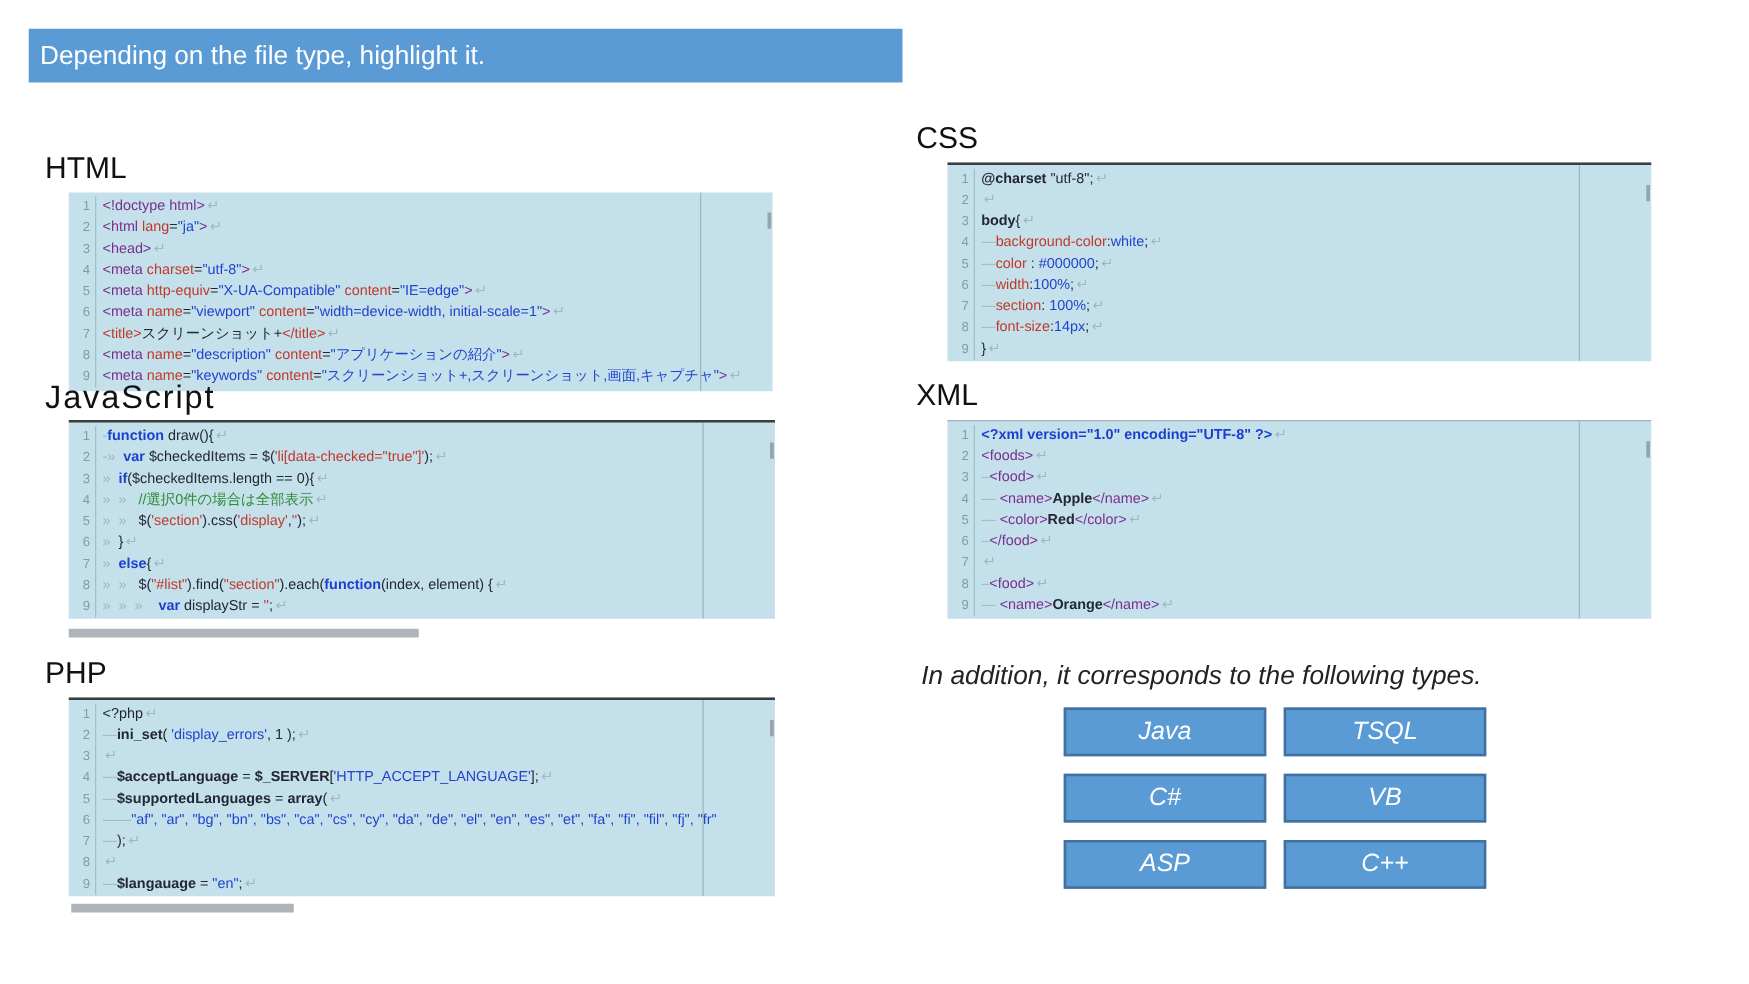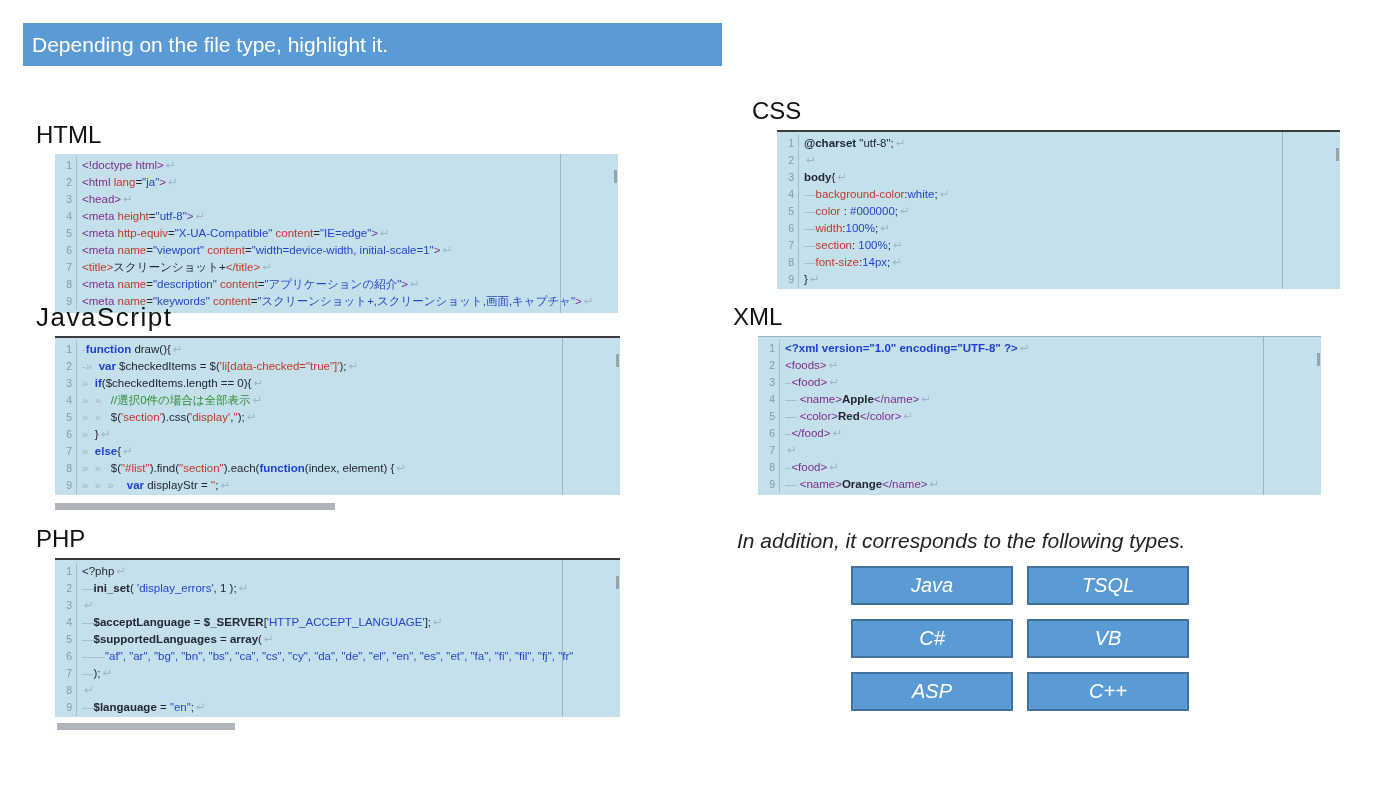--- a/index.html
+++ b/index.html
@@ -5,21 +5,21 @@
   html,body{margin:0;padding:0;background:#fff;}
   .stage{position:relative;width:1399px;height:787px;background:#fff;overflow:hidden;
          font-family:"Liberation Sans",sans-serif;color:#1a1a1a;padding-left:44px;}
 
   .banner{position:absolute;left:23px;top:23px;width:699px;height:43px;
           background:var(--accent);display:flex;align-items:center;}
   .banner span{color:#fff;font-size:21px;padding-left:9px;}
 
   .section{position:absolute;}
   #sec-html{left:36px;top:96px;margin-top:24px;}
-  #sec-css{left:733px;top:96px;margin-left:19px;}
+  #sec-css{left:733px;top:96px;}
   #sec-js{left:36px;top:302px;}
   #sec-xml{left:733px;top:302px;}
   #sec-php{left:36px;top:524px;}
   .sec-title{font-size:24px;color:#111;height:34px;line-height:30px;}
   #sec-js .sec-title{font-size:26px;letter-spacing:1.5px;}
 
   .codeblock{position:relative;width:563px;height:159px;background:var(--codebg);
              overflow:hidden;font-size:11.5px;padding-top:3px;box-sizing:border-box;}
   #sec-html .codeblock{margin-left:19px;}
   #sec-css .codeblock{margin-left:25px;}
@@ -70,21 +70,21 @@
   <div class="banner">
     <span>Depending on the file type, highlight it.</span>
   </div>
 
   <div class="section" id="sec-html">
     <div class="sec-title">HTML</div>
     <div class="codeblock">
         <div class="line"><span class="ln">1</span><span class="code"><span class="sg-tag">&lt;!doctype html&gt;</span><span class="nl">↵</span></span></div>
         <div class="line"><span class="ln">2</span><span class="code"><span class="sg-tag">&lt;html </span><span class="sg-attr">lang</span><span class="sg-plain">=</span><span class="sg-val">"ja"</span><span class="sg-tag">&gt;</span><span class="nl">↵</span></span></div>
         <div class="line"><span class="ln">3</span><span class="code"><span class="sg-tag">&lt;head&gt;</span><span class="nl">↵</span></span></div>
-        <div class="line"><span class="ln">4</span><span class="code"><span class="sg-tag">&lt;meta </span><span class="sg-attr">height</span><span class="sg-plain">=</span><span class="sg-val">"utf-8"</span><span class="sg-tag">&gt;</span><span class="nl">↵</span></span></div>
+        <div class="line"><span class="ln">4</span><span class="code"><span class="sg-tag">&lt;meta </span><span class="sg-attr">charset</span><span class="sg-plain">=</span><span class="sg-val">"utf-8"</span><span class="sg-tag">&gt;</span><span class="nl">↵</span></span></div>
         <div class="line"><span class="ln">5</span><span class="code"><span class="sg-tag">&lt;meta </span><span class="sg-attr">http-equiv</span><span class="sg-plain">=</span><span class="sg-val">"X-UA-Compatible"</span><span class="sg-plain"> </span><span class="sg-attr">content</span><span class="sg-plain">=</span><span class="sg-val">"IE=edge"</span><span class="sg-tag">&gt;</span><span class="nl">↵</span></span></div>
         <div class="line"><span class="ln">6</span><span class="code"><span class="sg-tag">&lt;meta </span><span class="sg-attr">name</span><span class="sg-plain">=</span><span class="sg-val">"viewport"</span><span class="sg-plain"> </span><span class="sg-attr">content</span><span class="sg-plain">=</span><span class="sg-val">"width=device-width, initial-scale=1"</span><span class="sg-tag">&gt;</span><span class="nl">↵</span></span></div>
         <div class="line"><span class="ln">7</span><span class="code"><span class="sg-attr">&lt;title&gt;</span><span class="sg-plain">スクリーンショット+</span><span class="sg-attr">&lt;/title&gt;</span><span class="nl">↵</span></span></div>
         <div class="line"><span class="ln">8</span><span class="code"><span class="sg-tag">&lt;meta </span><span class="sg-attr">name</span><span class="sg-plain">=</span><span class="sg-val">"description"</span><span class="sg-plain"> </span><span class="sg-attr">content</span><span class="sg-plain">=</span><span class="sg-val">"アプリケーションの紹介"</span><span class="sg-tag">&gt;</span><span class="nl">↵</span></span></div>
         <div class="line"><span class="ln">9</span><span class="code"><span class="sg-tag">&lt;meta </span><span class="sg-attr">name</span><span class="sg-plain">=</span><span class="sg-val">"keywords"</span><span class="sg-plain"> </span><span class="sg-attr">content</span><span class="sg-plain">=</span><span class="sg-val">"スクリーンショット+,スクリーンショット,画面,キャプチャ"</span><span class="sg-tag">&gt;</span><span class="nl">↵</span></span></div>
       </div>
   </div>
 
   <div class="section" id="sec-css">
     <div class="sec-title">CSS</div>

